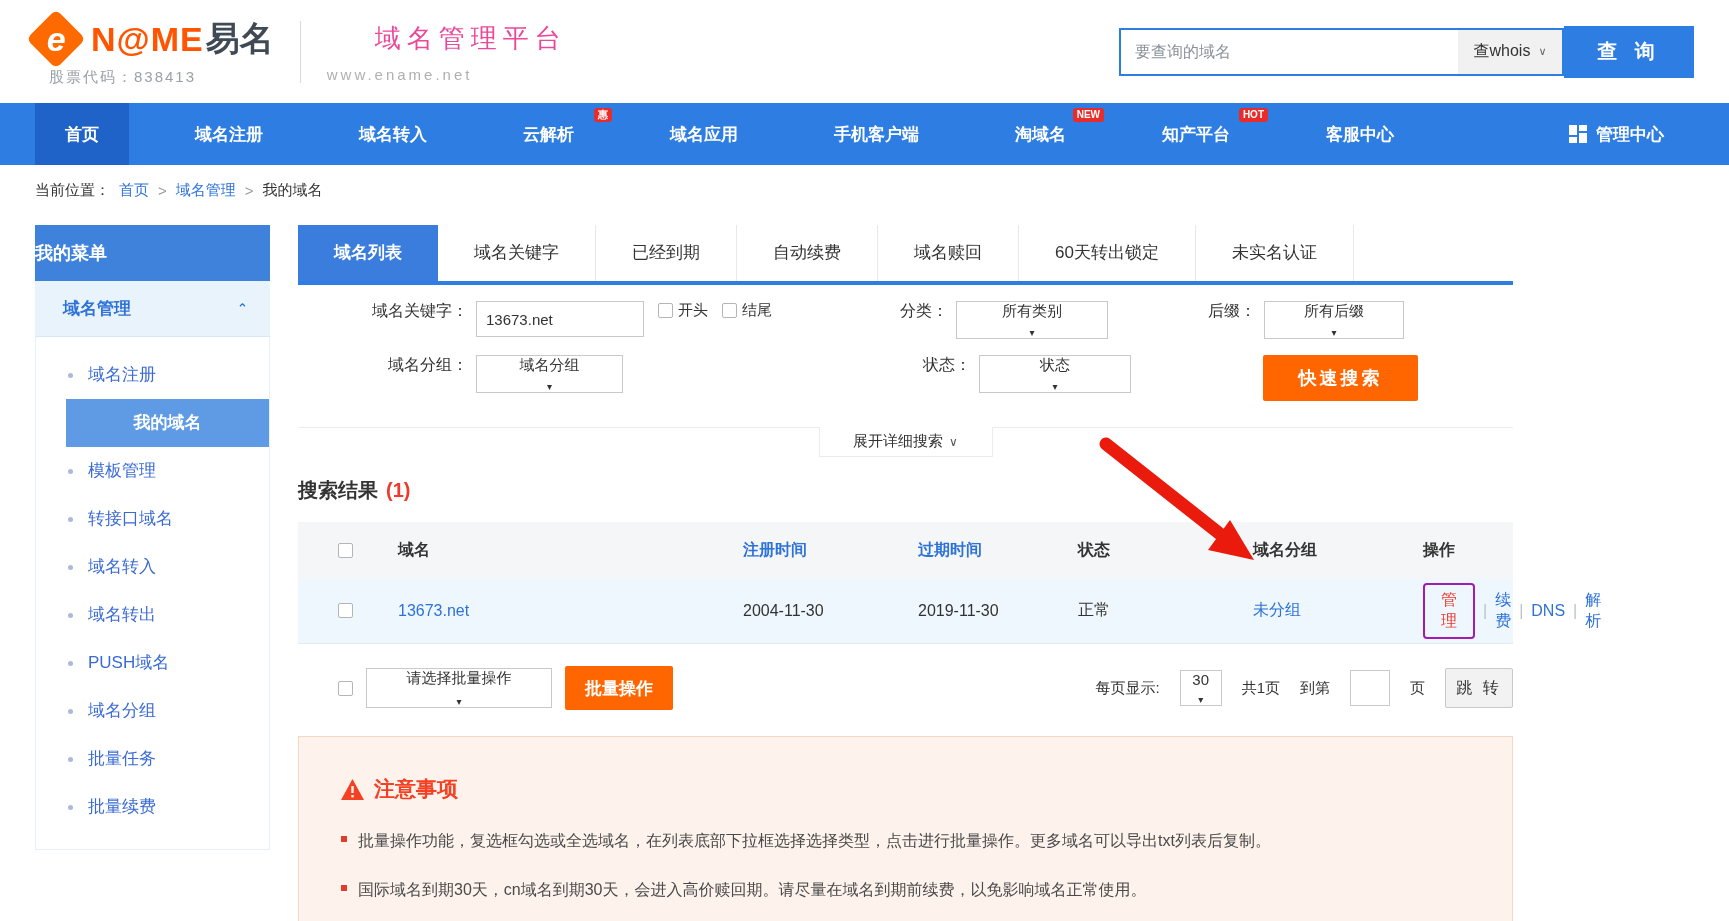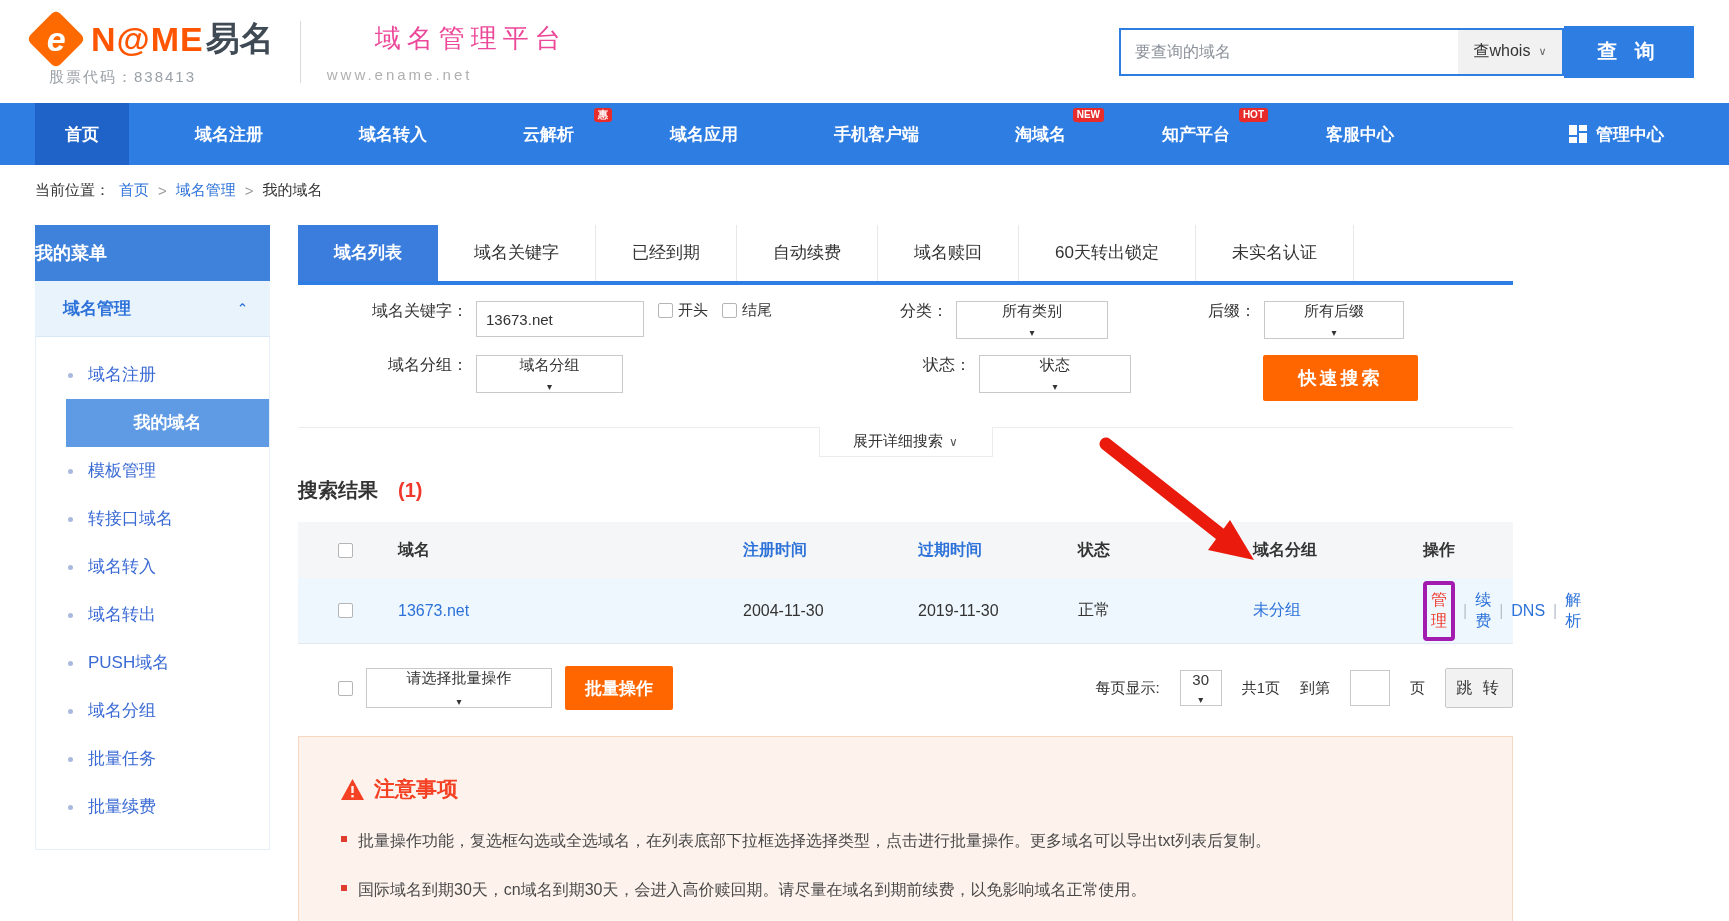--- a/index.html
+++ b/index.html
@@ -87,31 +87,31 @@
   .caret { font-size:10px; color:#333; }
   .ml128 { margin-left:128px; } .ml100 { margin-left:100px; } .ml300 { margin-left:300px; }
   .sel-cat { width:152px; } .sel-suffix { width:140px; } .sel-group { width:147px; } .sel-status { width:152px; }
   .quick-search { margin-left:auto; margin-right:95px; width:155px; height:46px; background:#ff6600; color:#fff;
     border:none; font-size:18px; font-weight:bold; letter-spacing:3px; border-radius:2px; cursor:pointer; }
 
   .expand { width:174px; height:30px; margin:-1px auto 0; background:#fff; border:1px solid #ececec; border-top:none;
     display:flex; align-items:center; justify-content:center; gap:6px; font-size:15px; color:#333; cursor:pointer; }
   .expand .chev { font-size:12px; color:#555; }
 
-  .results-title { margin:20px 0 18px; font-size:20px; font-weight:bold; color:#333; display:flex; align-items:center; gap:20px; }
+  .results-title { margin:20px 0 18px; font-size:20px; font-weight:bold; color:#333; display:flex; align-items:center; gap:8px; }
   .results-count { color:#f0382b; }
 
   .t-grid { display:grid; grid-template-columns:60px 345px 175px 160px 175px 170px 1fr; align-items:center; padding-left:40px; }
   .t-header { background:#f5f6f7; height:56px; font-size:16px; color:#333; font-weight:bold; }
   .t-header .col-link { color:#2d72d9; cursor:pointer; }
   .t-row { background:#eef7fd; height:66px; border-bottom:1px solid #e2eaf0; font-size:16px; }
   .cell-domain { color:#2d72d9; cursor:pointer; }
   .cell-group { color:#2d72d9; cursor:pointer; }
   .ops { display:flex; align-items:center; gap:8px; }
-  .manage-link { color:#f0382b; border:4px solid #a21caf; border-radius:4px; padding:5px 4px; cursor:pointer; }
+  .manage-link { color:#f0382b; border:2px solid #a21caf; border-radius:4px; padding:5px 16px; cursor:pointer; }
   .op-sep { color:#b9c2cb; }
   .op-link { color:#2d72d9; cursor:pointer; }
 
   .batch-row { display:flex; align-items:center; margin-top:22px; padding-left:40px; gap:13px; }
   .sel-batch { width:186px; height:40px; margin-left:0; }
   .batch-btn { width:108px; height:44px; background:#ff6600; border:none; color:#fff; font-size:17px; font-weight:bold;
     border-radius:2px; cursor:pointer; }
   .page-ctrl { margin-left:auto; display:flex; align-items:center; gap:20px; font-size:15px; color:#333; }
   .sel-perpage { width:42px; height:36px; margin-left:0; }
   .goto-input { width:40px; height:36px; border:1px solid #c9c9c9; outline:none; text-align:center; font-size:15px; }

